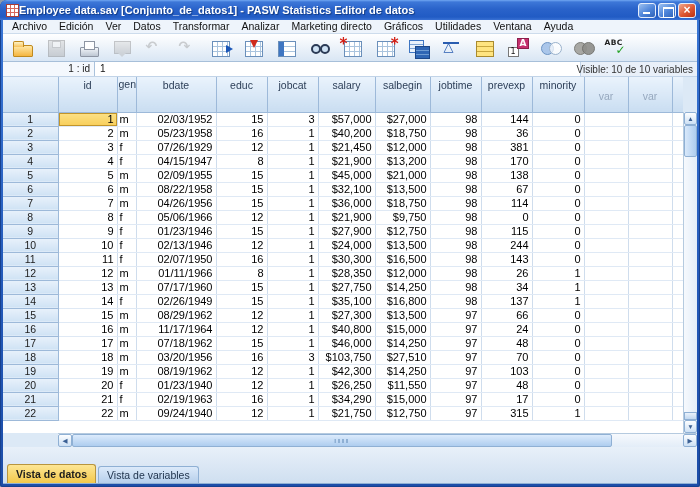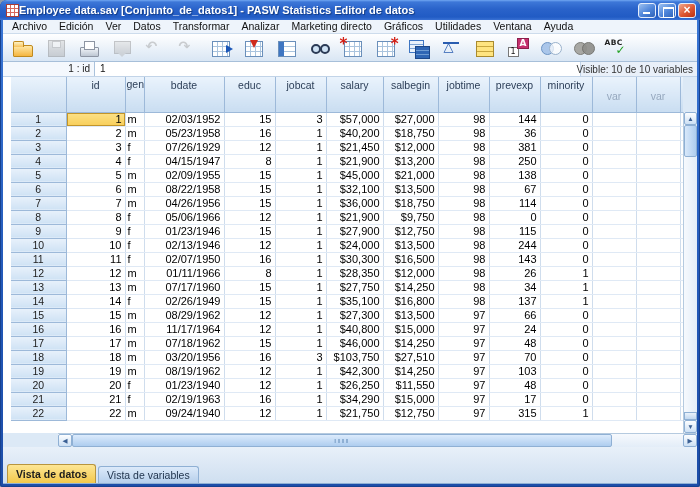--- a/index.html
+++ b/index.html
@@ -65,21 +65,21 @@
 
   
   .cellrefbar{height:15px;flex:none;background:#e9f0f9;display:flex;align-items:stretch;font-size:10px;border-bottom:1px solid #c2d4e8;}
   .refbox{width:92px;flex:none;background:#f4f8fd;border-right:1px solid #aac2dc;padding:1px 4px;color:#222;white-space:nowrap;overflow:hidden;text-align:right;}
   .editbox{flex:1;background:#fff;padding:1px 5px;color:#111;border-right:1px solid #c2d4e8;}
   .visbox{width:116px;flex:none;display:flex;align-items:center;justify-content:flex-end;padding:0 4px;color:#333;white-space:nowrap;}
 
   
   .grid-section{height:356px;flex:none;display:flex;background:#dce9f6;}
   .table-wrap{width:680px;flex:none;height:356px;overflow:hidden;background:#fff;}
-  table{border-collapse:collapse;table-layout:fixed;width:680px;margin-left:8px;}
+  table{border-collapse:collapse;table-layout:fixed;width:680px;}
   th,td{overflow:hidden;white-space:nowrap;}
   thead th{height:35px;background:linear-gradient(#eaf3fc,#c9ddf1);border:1px solid #9db9d9;border-top:none;font-size:10.5px;font-weight:normal;color:#2c3e57;vertical-align:top;padding:2px 1px 0 1px;text-align:center;}
   thead th.corner{border-left:none;}
   thead th.wrap{word-break:break-all;line-height:10px;}
   thead th.var-head{color:#96a8be;padding-top:13px;}
   tbody th.rn{height:13px;background:linear-gradient(#e8f1fb,#cfe2f4);border:1px solid #9db9d9;border-top:none;border-left:none;font-size:10.5px;font-weight:normal;color:#1c1c1c;text-align:center;padding:0;}
   tbody td{height:13px;line-height:13px;border-right:1px solid #cfdded;border-bottom:1px solid #dfe9f5;font-size:11px;color:#000;padding:0 3px;text-align:right;background:#fff;}
   tbody td.al{text-align:left;padding:0 2px;}
   tbody td.selected{background:linear-gradient(#fce28a,#f8cf5a);box-shadow:inset 0 0 0 1px #c2952a;}
   tbody td.filler{border-right:none;}
@@ -294,21 +294,21 @@
               <tr>
                 <th class="rn">4</th>
                 <td>4</td>
                 <td class="al">f</td>
                 <td>04/15/1947</td>
                 <td>8</td>
                 <td>1</td>
                 <td>$21,900</td>
                 <td>$13,200</td>
                 <td>98</td>
-                <td>250</td>
+                <td>170</td>
                 <td>0</td>
                 <td></td>
                 <td></td>
                 <td class="filler"></td>
               </tr>
               <tr>
                 <th class="rn">5</th>
                 <td>5</td>
                 <td class="al">m</td>
                 <td>02/09/1955</td>

